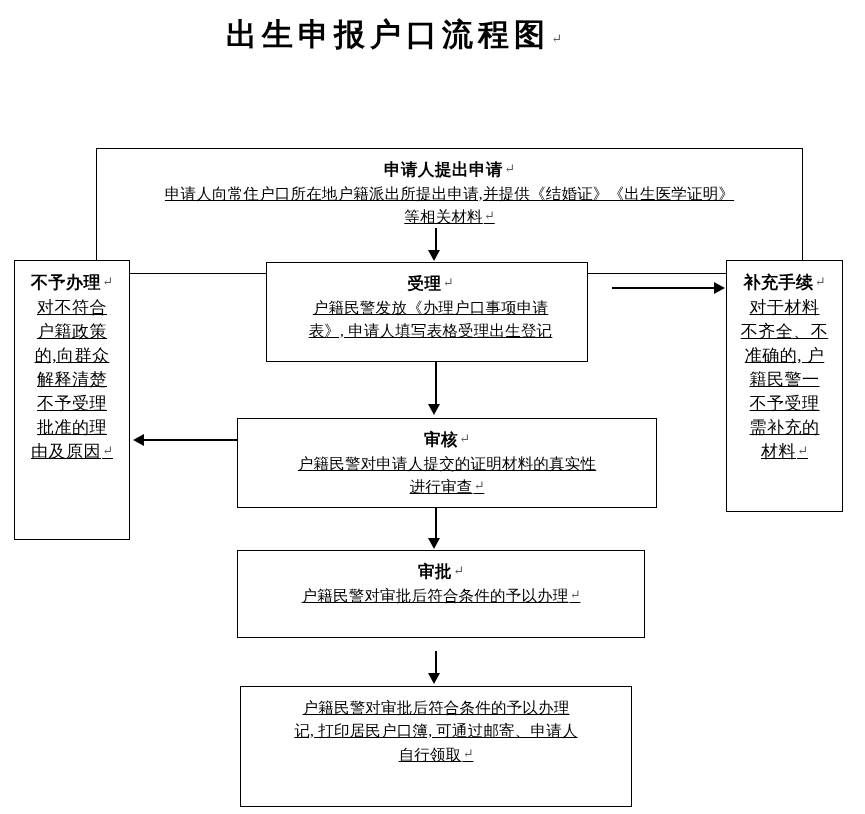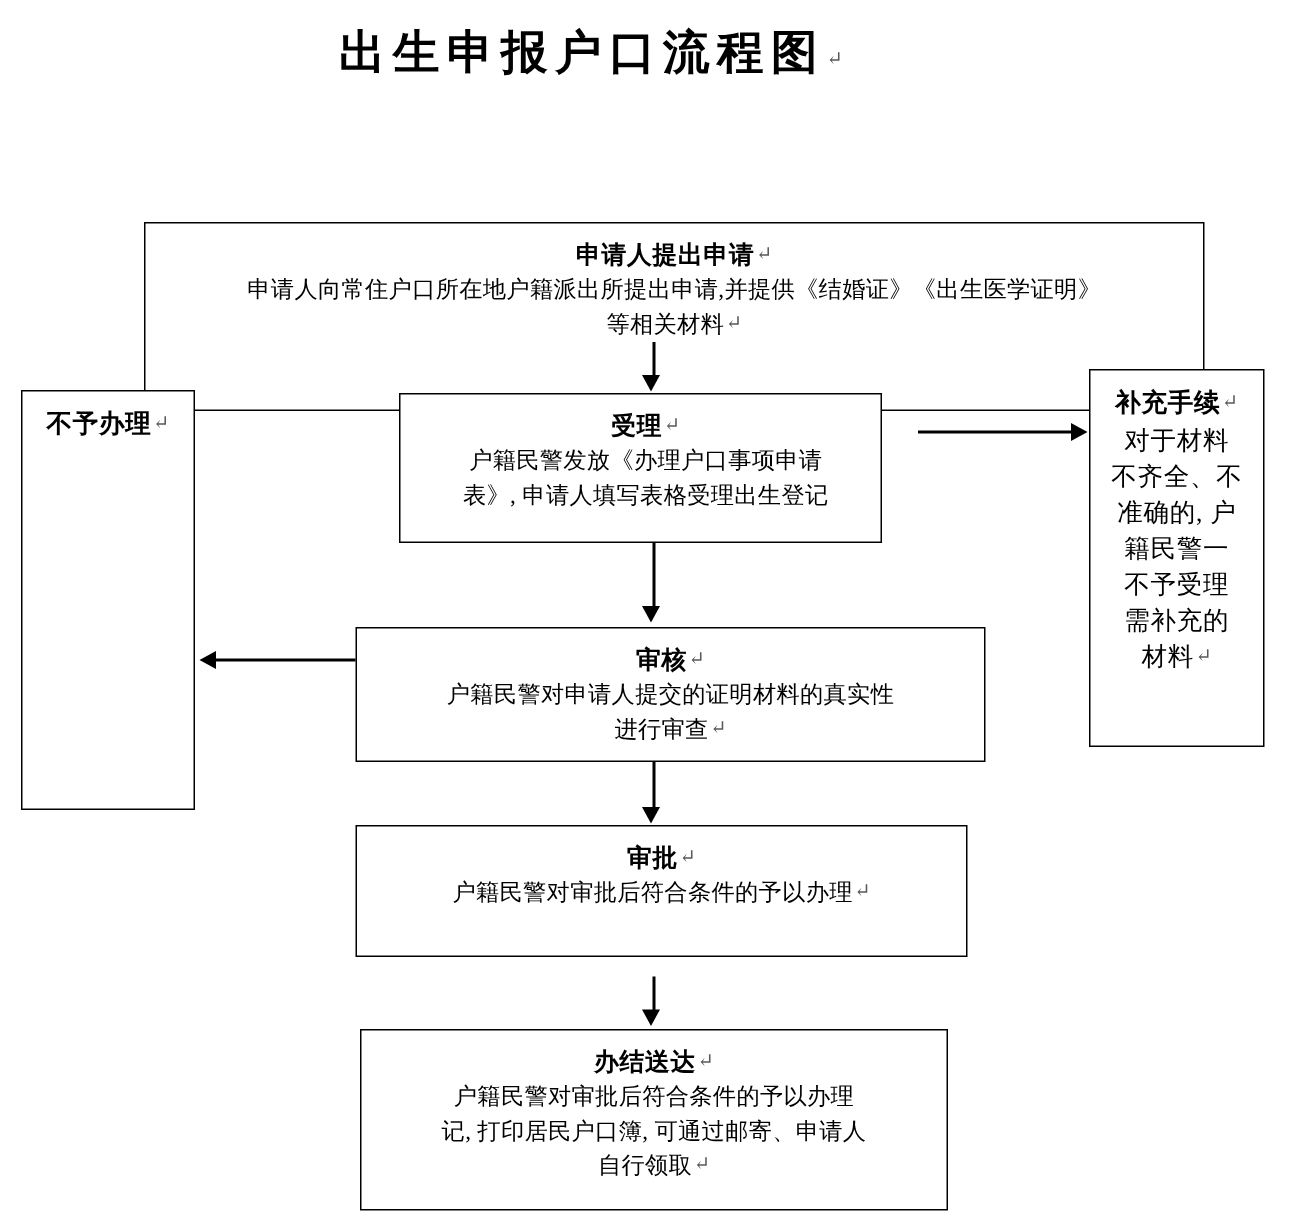--- a/index.html
+++ b/index.html
@@ -50,20 +50,21 @@
   .node .head {
     font-weight: bold;
     font-size: 16px;
     line-height: 1.45;
     letter-spacing: 0.5px;
   }
   .node .body {
     font-size: 15.5px;
     line-height: 1.5;
     letter-spacing: 0.2px;
+    text-decoration: underline;
   }
 
   
   .node.wide { padding: 9px 10px 0 10px; }
   .node.wide .head { font-size: 16.5px; }
 
   
   .node.narrow { padding: 10px 8px 0 8px; }
   .node.narrow .head { font-size: 17px; letter-spacing: 0.5px; }
   .node.narrow .body {
@@ -135,23 +136,32 @@
   </div>
 
   <div class="hline" style="left:612px; top:287px; width:104px;"></div>
   <div class="arrow-right" style="left:714px; top:282px;"></div>
 
   <div class="vline" style="left:435px; top:362px; height:44px;"></div>
   <div class="arrow-down" style="left:428px; top:404px;"></div>
 
   <div class="node narrow" style="left:14px; top:260px; width:116px; height:280px;">
     <div class="head"><span>不予办理</span><span class="pilcrow">↵</span></div>
-  </div>
-
-  <div class="node narrow" style="left:726px; top:246px; width:117px; height:252px;">
+    <div class="body">
+      <span class="ln">对不符合</span>
+      <span class="ln">户籍政策</span>
+      <span class="ln">的,向群众</span>
+      <span class="ln">解释清楚</span>
+      <span class="ln">不予受理</span>
+      <span class="ln">批准的理</span>
+      <span class="ln"><span>由及原因</span><span class="pilcrow">↵</span></span>
+    </div>
+  </div>
+
+  <div class="node narrow" style="left:726px; top:260px; width:117px; height:252px;">
     <div class="head"><span>补充手续</span><span class="pilcrow">↵</span></div>
     <div class="body">
       <span class="ln">对于材料</span>
       <span class="ln">不齐全、不</span>
       <span class="ln">准确的, 户</span>
       <span class="ln">籍民警一</span>
       <span class="ln">不予受理</span>
       <span class="ln">需补充的</span>
       <span class="ln"><span>材料</span><span class="pilcrow">↵</span></span>
     </div>
@@ -175,21 +185,20 @@
     <div class="head"><span>审批</span><span class="pilcrow">↵</span></div>
     <div class="body">
       <span>户籍民警对审批后符合条件的予以办理</span><span class="pilcrow">↵</span>
     </div>
   </div>
 
   <div class="vline" style="left:435px; top:651px; height:24px;"></div>
   <div class="arrow-down" style="left:428px; top:673px;"></div>
 
   <div class="node wide" style="left:240px; top:686px; width:392px; height:121px;">
-    <div class="head"><span>办结送达</span><span class="pilcrow">↵</span></div>
     <div class="body">
       <span>户籍民警对审批后符合条件的予以办理</span><br>
       <span>记, 打印居民户口簿, 可通过邮寄、申请人</span><br>
       <span>自行领取</span><span class="pilcrow">↵</span>
     </div>
   </div>
 
 </div>
 
 </body></html>

